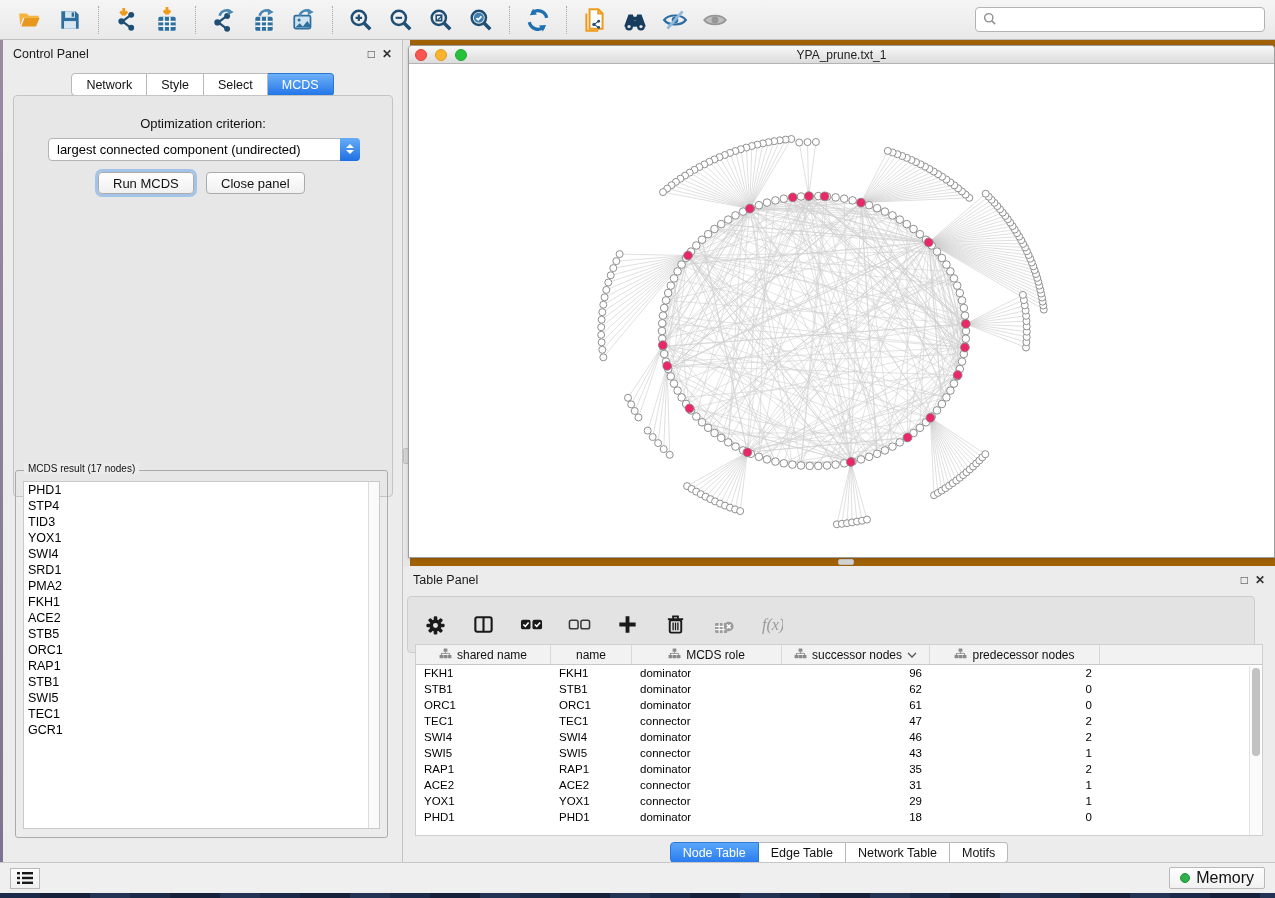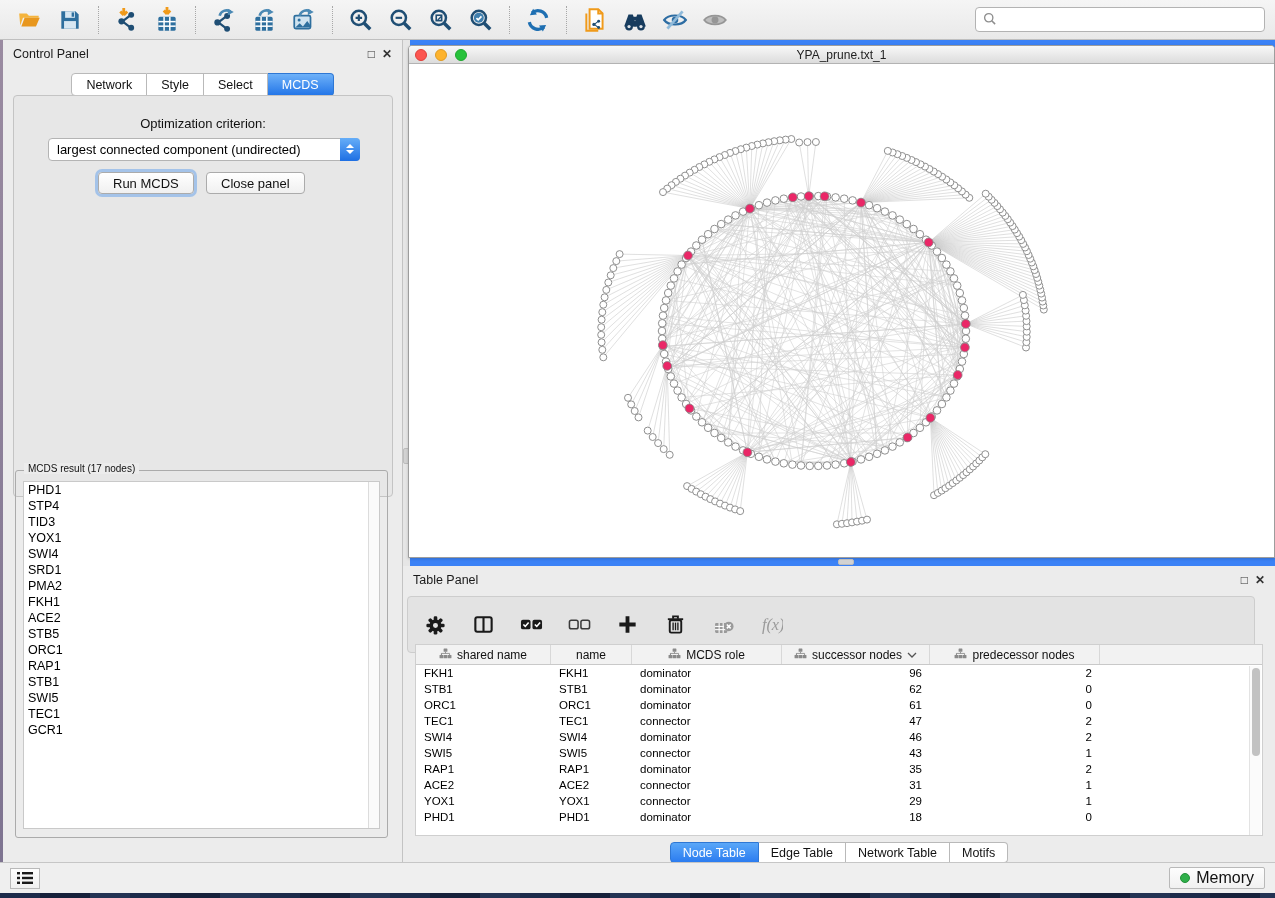--- a/index.html
+++ b/index.html
@@ -55,21 +55,21 @@
 
   #mcds-group { position:absolute; left:12px; top:430px; width:373px; height:368px;
     border:1px solid #ababab; border-radius:3px; }
   #mcds-group-title { position:absolute; left:8px; top:-8px; background:#ececec; padding:0 4px; font-size:10px; color:#111; }
   #mcds-list { position:absolute; left:7px; top:10px; width:357px; height:348px; background:#fff;
     border:1px solid #c9c9c9; overflow:hidden; }
   #mcds-list .row { font-size:12.5px; line-height:16px; padding-left:4px; color:#000; }
   #mcds-scroll { position:absolute; right:0; top:0; width:11px; height:100%; background:#fafafa; border-left:1px solid #dcdcdc; }
 
   
-  #right-area { left:403px; top:40px; width:872px; height:822px; background:#3b82f6; }
+  #right-area { left:403px; top:40px; width:872px; height:822px; background:#a16207; }
   #v-splitter { position:absolute; left:0; top:0; width:7px; height:822px; background:#e6e6e6; }
   #v-grip { position:absolute; left:0; top:408px; width:7px; height:16px; background:#d2d2d2; border:1px solid #bdbdbd; border-radius:2px; }
 
   
   #net-frame { position:absolute; left:5px; top:5px; width:867px; height:513px;
     border:1px solid #9d9d9d; border-radius:4px 4px 0 0; overflow:hidden; background:#fff;
     box-shadow:0 1px 3px rgba(0,0,0,.18); }
   #net-titlebar { position:absolute; left:0; top:0; width:100%; height:18px;
     background:linear-gradient(#f8f8f8,#dcdcdc); border-bottom:1px solid #b3b3b3;
     display:flex; align-items:center; padding:0 6px; }

